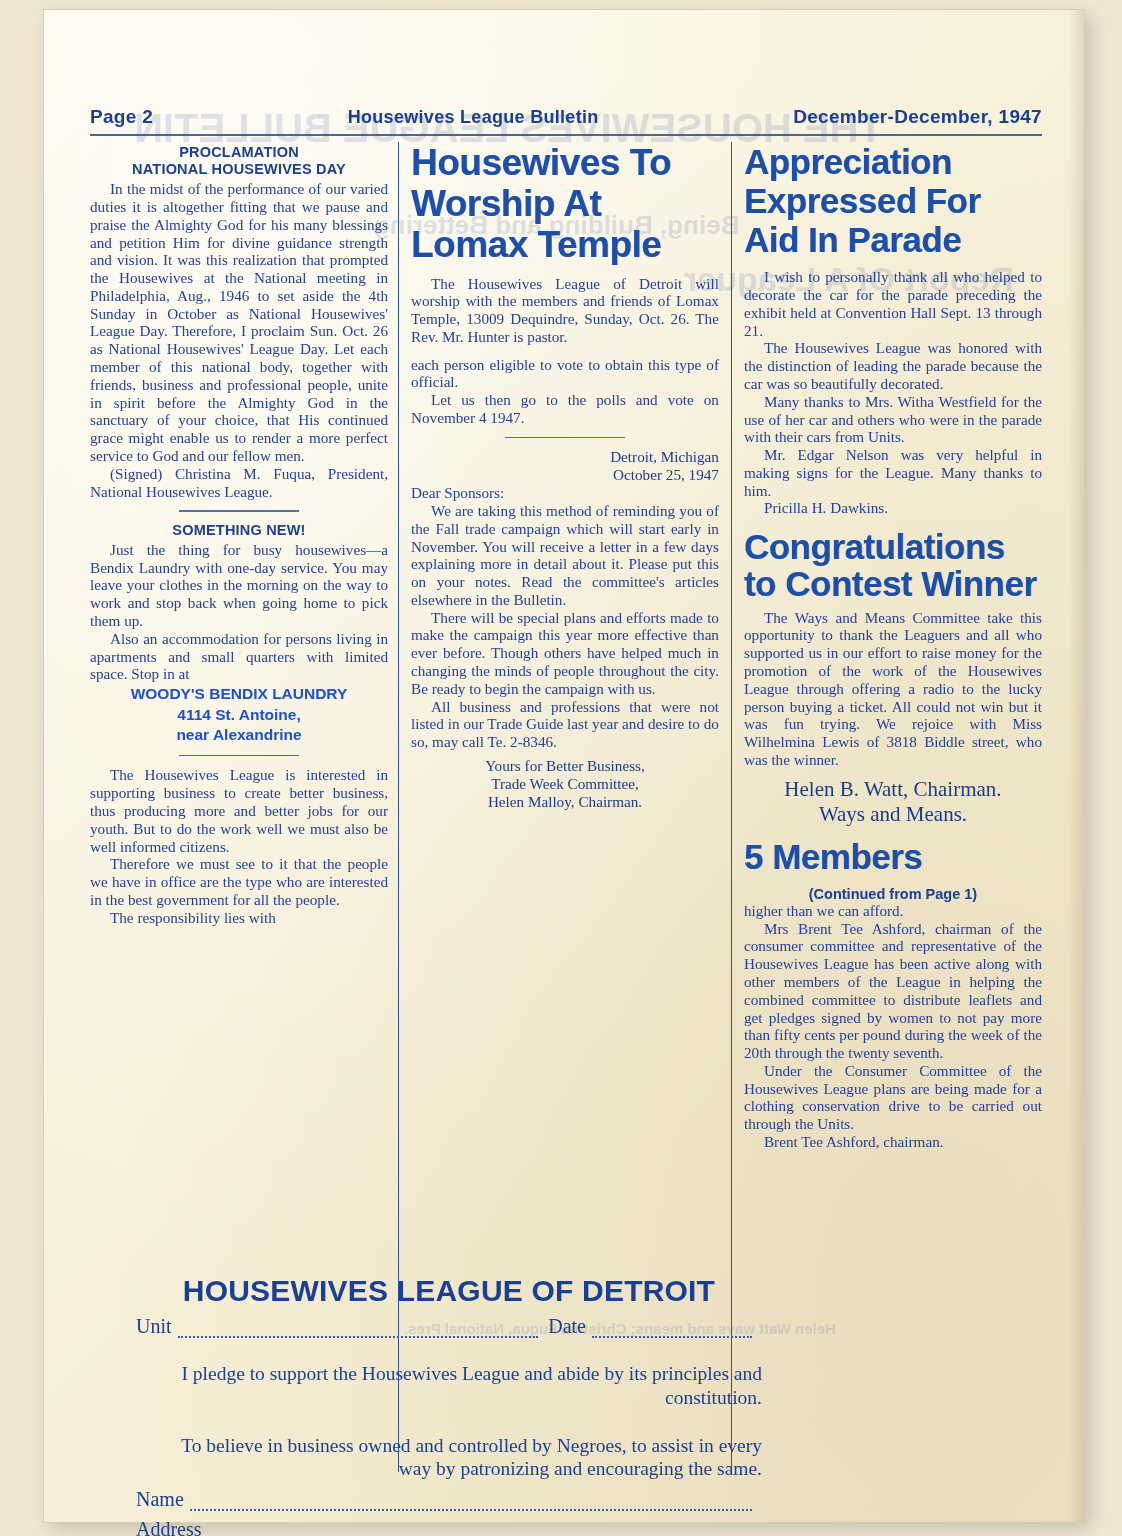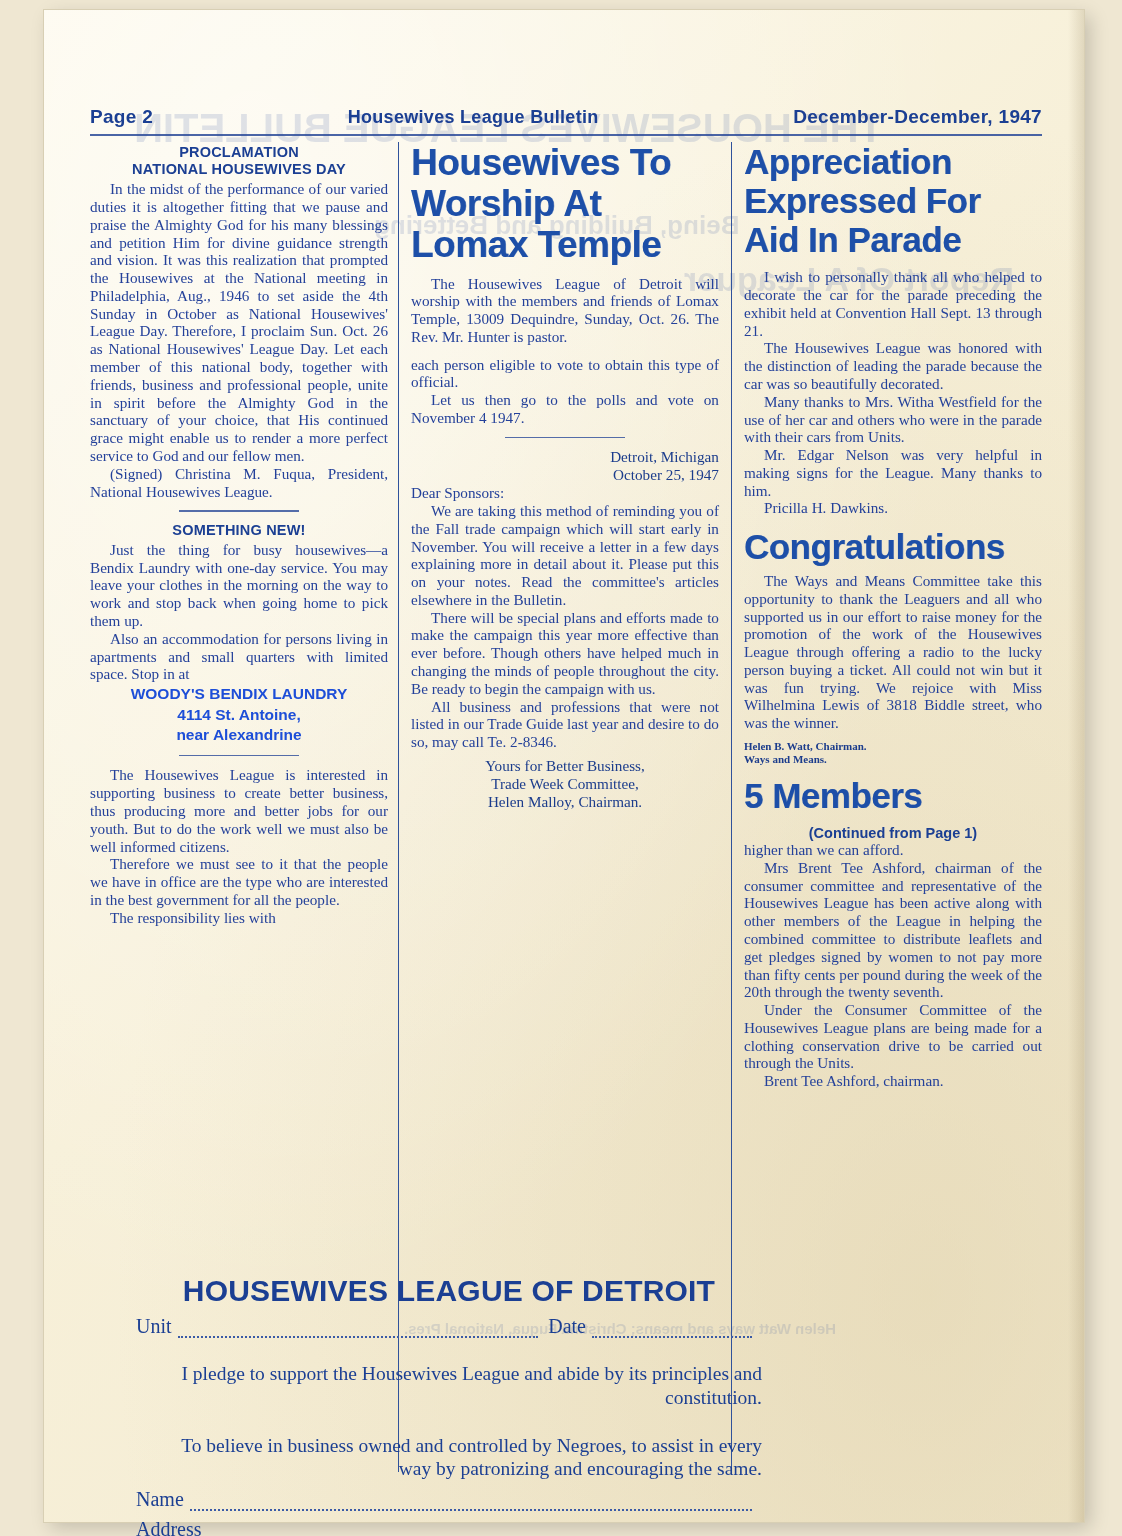--- a/index.html
+++ b/index.html
@@ -116,24 +116,24 @@
     line-height:1.18;
     margin-top:6px;
   }
   .closing{
     text-align:center;
     font-size:15.2px;
     line-height:1.2;
     margin-top:6px;
   }
   .signoff{
-    font-size:11px;
+    text-align:center;
+    font-size:21px;
     line-height:1.2;
     margin-top:8px;
-    font-weight:bold;
   }
   .contd{
     font-family:"Liberation Sans", sans-serif;
     font-weight:bold;
     font-size:14.5px;
     text-align:center;
     margin:2px 0 0;
     color:#1b3f93;
   }
 
@@ -267,20 +267,21 @@
         <div class="display" style="margin-top:-8px">Expressed For</div>
         <div class="display" style="margin-top:-8px">Aid In Parade</div>
 
         <p>I wish to personally thank all who helped to decorate the car for the parade preceding the exhibit held at Convention Hall Sept. 13 through 21.</p>
         <p>The Housewives League was honored with the distinction of leading the parade because the car was so beautifully decorated.</p>
         <p>Many thanks to Mrs. Witha Westfield for the use of her car and others who were in the parade with their cars from Units.</p>
         <p>Mr. Edgar Nelson was very helpful in making signs for the League. Many thanks to him.</p>
         <p class="sig">Pricilla H. Dawkins.</p>
 
         <div class="display sub" style="margin-top:12px">Congratulations</div>
+        <div class="display sub" style="margin-top:-6px">to Contest Winner</div>
         <p>The Ways and Means Committee take this opportunity to thank the Leaguers and all who supported us in our effort to raise money for the promotion of the work of the Housewives League through offering a radio to the lucky person buying a ticket. All could not win but it was fun trying. We rejoice with Miss Wilhelmina Lewis of 3818 Biddle street, who was the winner.</p>
         <div class="signoff">Helen B. Watt, Chairman.</div>
         <div class="signoff" style="margin-top:0">Ways and Means.</div>
 
         <div class="display small" style="margin-top:12px">5 Members</div>
         <div class="contd">(Continued from Page 1)</div>
         <p class="noind">higher than we can afford.</p>
         <p>Mrs Brent Tee Ashford, chairman of the consumer committee and representative of the Housewives League has been active along with other members of the League in helping the combined committee to distribute leaflets and get pledges signed by women to not pay more than fifty cents per pound during the week of the 20th through the twenty seventh.</p>
         <p>Under the Consumer Committee of the Housewives League plans are being made for a clothing conservation drive to be carried out through the Units.</p>
         <p class="sig">Brent Tee Ashford, chairman.</p>

